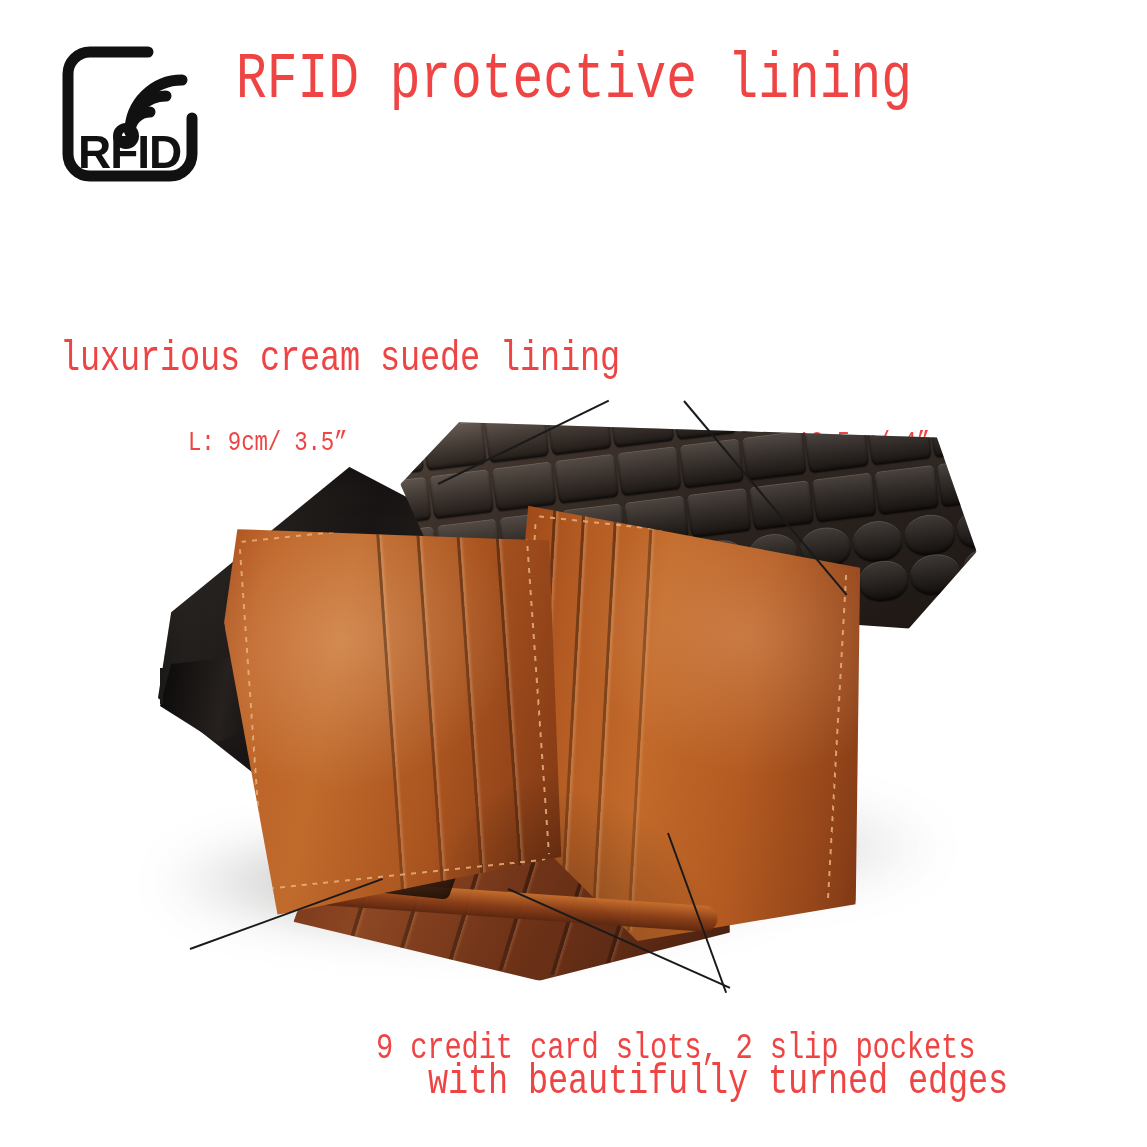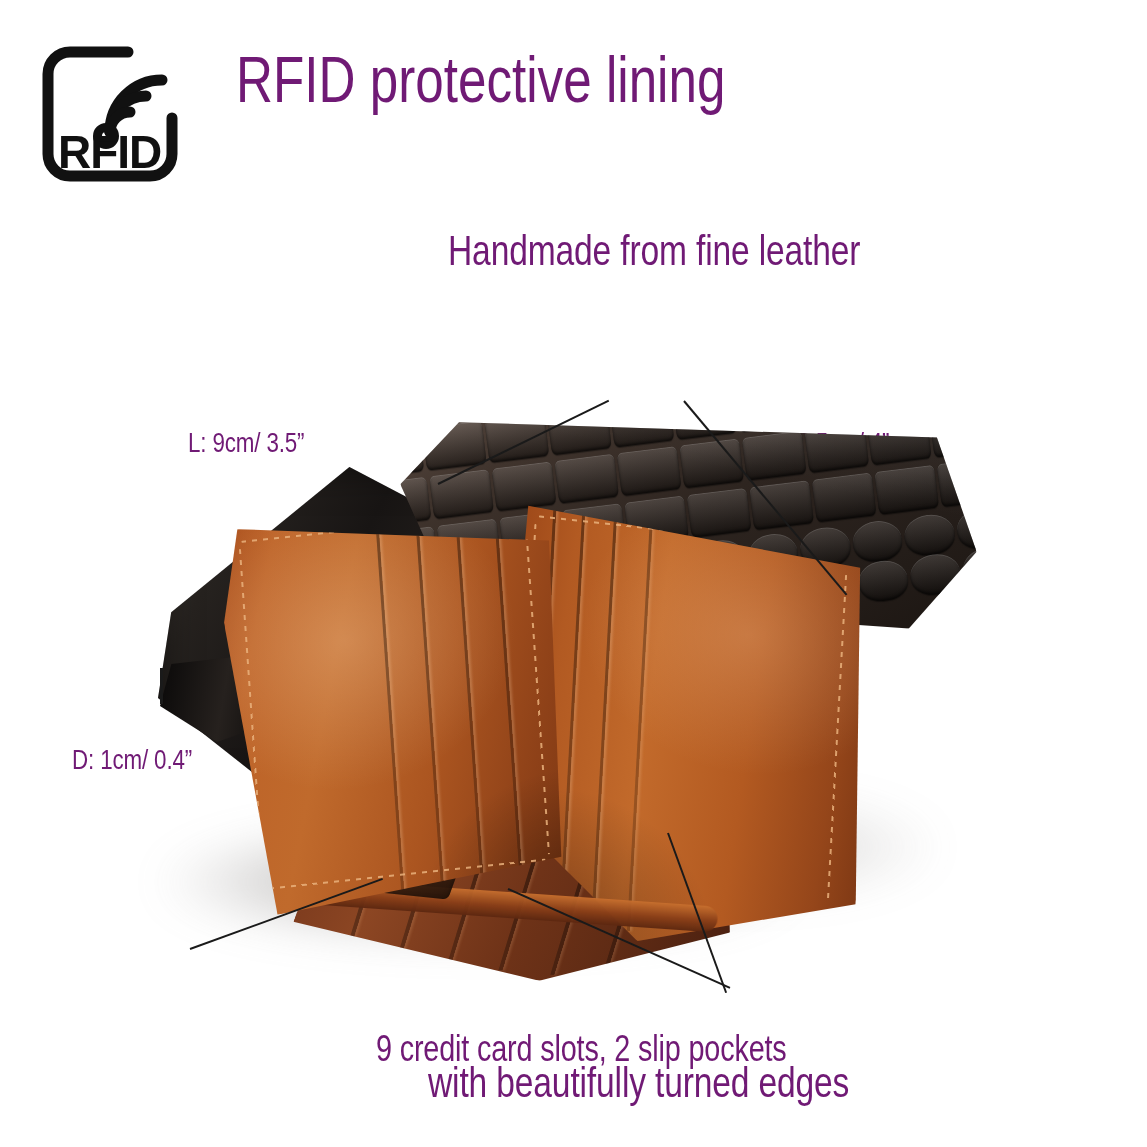--- a/index.html
+++ b/index.html
@@ -15,22 +15,22 @@
     background: #ffffff;
     overflow: hidden;
     font-family: "Liberation Sans", "DejaVu Sans", sans-serif;
     color: #111111;
     -webkit-font-smoothing: antialiased;
   }
 
   
   .txt {
     position: absolute;
-    font-family: Liberation Sans, sans-serif;
-    color: #701a75;
+    font-family: Liberation Mono, monospace;
+    color: #ef4444;
     white-space: nowrap;
     line-height: 1.08;
     letter-spacing: -0.2px;
     transform-origin: left top;
   }
 
   
   .cond { display: inline-block; transform: scaleX(0.80); transform-origin: left center; }
 
   #title {
@@ -51,21 +51,21 @@
   #dim-h { left: 757px; top: 428px; }
   #dim-d { left: 72px;  top: 745px; }
 
   #cap-id { left: 95px;  top: 958px; font-size: 40px; }
   #cap-slots-1 { left: 376px; top: 1017px; font-size: 36px; margin-top: 13px; }
   #cap-slots-2 { left: 428px; top: 1060px; font-size: 42px; }
 
   
   #rfid-badge {
     position: absolute;
-    left: 40px;
+    left: 60px;
     top: 44px;
     width: 148px;
     height: 140px;
   }
   #rfid-badge svg { display: block; width: 148px; height: 140px; }
 
   
   .leader {
     position: absolute;
     height: 0;
@@ -292,25 +292,24 @@
       <path d="M70 88 A20 20 0 0 1 90 68" fill="none" stroke="#111" stroke-width="11" stroke-linecap="round"></path>
 
       <circle cx="66" cy="92" r="8.5" fill="none" stroke="#111" stroke-width="9"></circle>
 
       <text x="18" y="124" font-family="Liberation Sans, DejaVu Sans, sans-serif" font-size="46" font-weight="700" fill="#111" letter-spacing="-1">RFID</text>
     </svg>
   </div>
 
   <div class="txt" id="title"><span class="cond">RFID protective lining</span></div>
 
-  <div class="txt feat" id="feat-handmade"><span class="cond">Handmade from fine leather</span></div>
+  <div class="txt feat" id="feat-notes-2"><span class="cond">luxurious cream suede lining</span></div>
 
   <div class="txt dim" id="dim-l"><span class="cond">L: 9cm/ 3.5”</span></div>
   <div class="txt dim" id="dim-h"><span class="cond">H: 10.5cm/ 4”</span></div>
-  <div class="txt dim" id="dim-d"><span class="cond">D: 1cm/ 0.4”</span></div>
 
   <div class="txt" id="cap-slots-1"><span class="cond">9 credit card slots, 2 slip pockets</span></div>
   <div class="txt" id="cap-slots-2"><span class="cond">with beautifully turned edges</span></div>
 
   <div id="photo">
 
     <div class="shadow" id="shadow-main"></div>
     <div class="shadow" id="shadow-right"></div>
 
     <div id="black-wallet">

